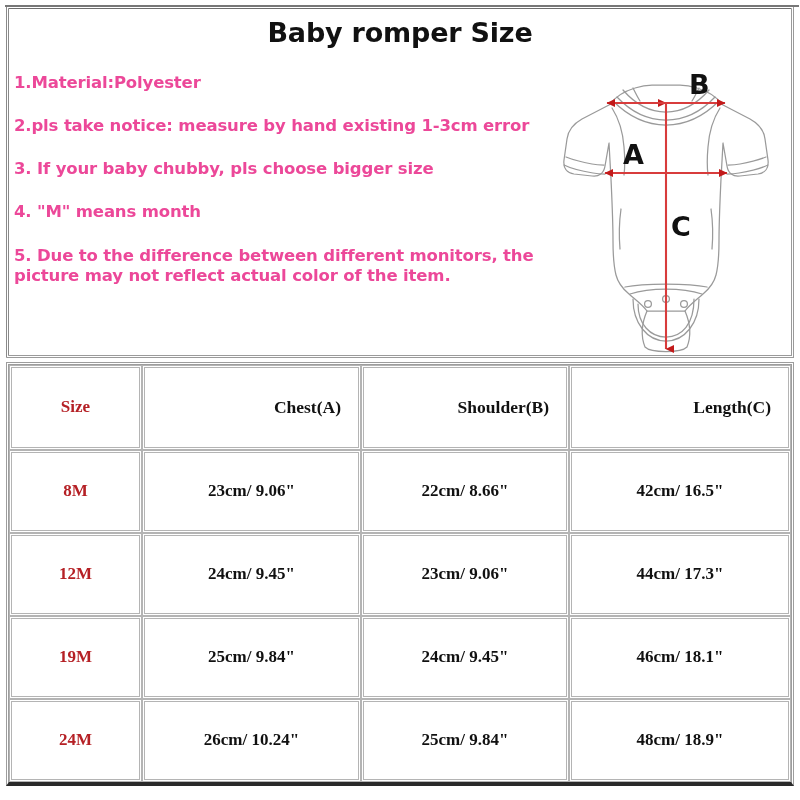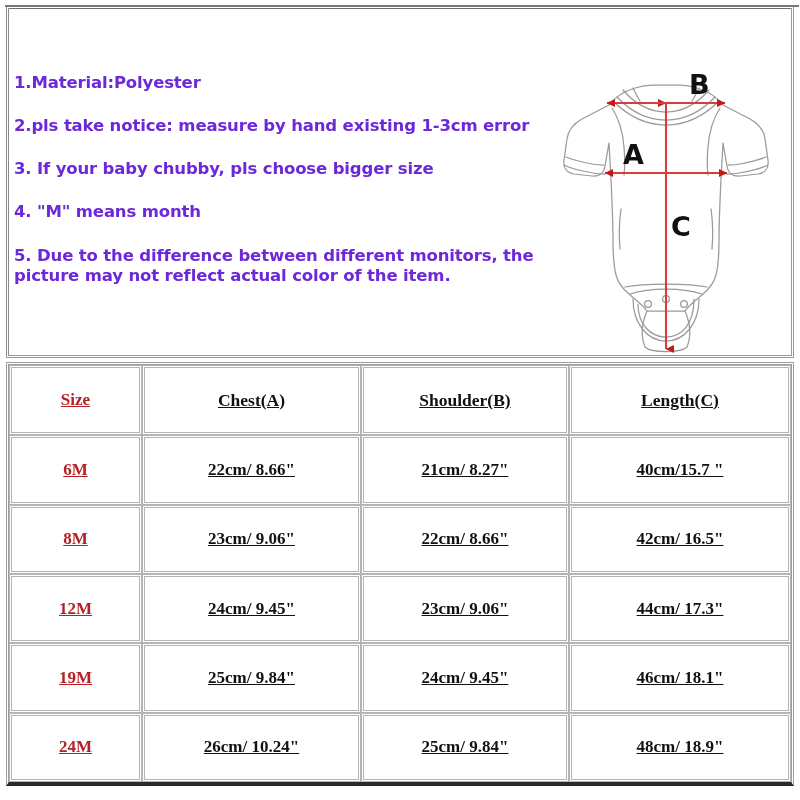--- a/index.html
+++ b/index.html
@@ -57,21 +57,21 @@
 
   #notes {
     position: absolute;
     left: 5px;
     top: 64px;
     width: 520px;
   }
   .note {
     font-size: 16.5px;
     font-weight: bold;
-    color: #6d28d9;
+    color: #ec4899;
     line-height: 1.22;
     margin-bottom: 23px;
     font-family: "DejaVu Sans", sans-serif;
     letter-spacing: -0.15px;
   }
   .note.last { margin-bottom: 14px; }
 
   
   #romper-figure {
     position: absolute;
@@ -100,59 +100,59 @@
     border-bottom: 4px solid #2a2a2a;
     background: #ffffff;
     box-sizing: border-box;
   }
   table.size-table td {
     border: 3px double #b4b4b4;
     background: #ffffff;
     box-sizing: border-box;
     padding: 17px;
     vertical-align: middle;
-    text-decoration: underline;
   }
   col.c-size  { width: 133px; }
   col.c-chest { width: 219px; }
   col.c-shoulder { width: 208px; }
   col.c-length { width: 222px; }
 
   .size-cell {
     color: #B52025;
     font-family: "Liberation Serif", serif;
     font-weight: bold;
     font-size: 17px;
     text-align: center;
     vertical-align: top;
     padding-top: 9px;
   }
   .hdr-cell {
     color: #111111;
     font-family: "Liberation Serif", serif;
     font-weight: bold;
     font-size: 17.5px;
-    text-align: center;
+    text-align: right;
   }
   .val-cell {
     color: #111111;
     font-family: "Liberation Serif", serif;
     font-weight: bold;
     font-size: 17px;
     text-align: center;
     padding-top: 12px;
   }
 </style>
 </head>
 <body>
 
 <div id="page">
 
   <div id="top-panel">
 
+    <div id="title">Baby romper Size</div>
 
     <div id="notes">
       <div class="note">1.Material:Polyester</div>
       <div class="note">2.pls take notice: measure by hand existing 1-3cm error</div>
       <div class="note">3. If your baby chubby, pls choose bigger size</div>
       <div class="note">4. "M" means month</div>
       <div class="note last">5. Due to the difference between different monitors, the picture may not reflect actual color of the item.</div>
     </div>
 
     <div id="romper-figure">
@@ -259,26 +259,20 @@
       </colgroup>
       <tbody>
         <tr>
           <td class="size-cell">Size</td>
           <td class="hdr-cell">Chest(A)</td>
           <td class="hdr-cell">Shoulder(B)</td>
           <td class="hdr-cell">Length(C)</td>
         </tr>
 
 
-        <tr>
-          <td class="size-cell">6M</td>
-          <td class="val-cell">22cm/ 8.66"</td>
-          <td class="val-cell">21cm/ 8.27"</td>
-          <td class="val-cell">40cm/15.7 "</td>
-        </tr>
 
         <tr>
           <td class="size-cell">8M</td>
           <td class="val-cell">23cm/ 9.06"</td>
           <td class="val-cell">22cm/ 8.66"</td>
           <td class="val-cell">42cm/ 16.5"</td>
         </tr>
 
         <tr>
           <td class="size-cell">12M</td>

